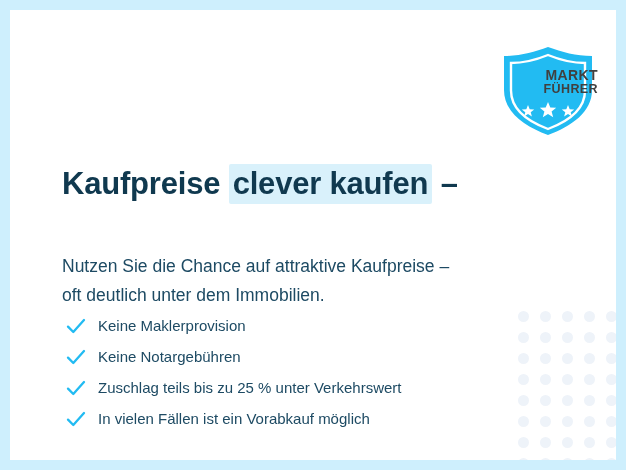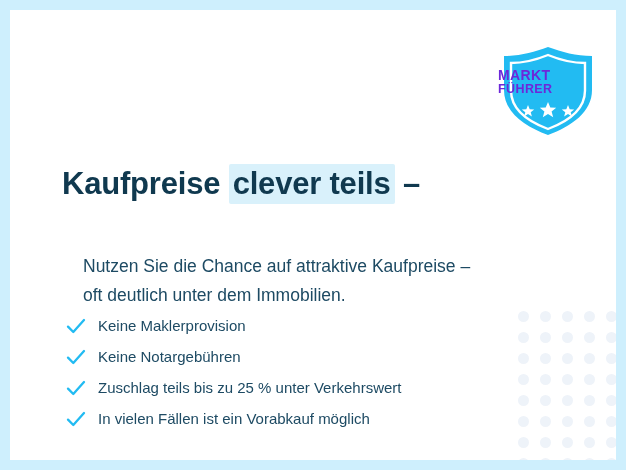--- a/index.html
+++ b/index.html
@@ -86,22 +86,22 @@
     left: 488px;
     top: 36px;
     width: 100px;
     height: 90px;
   }
   .badge-text {
     position: absolute;
     left: 0;
     top: 22px;
     width: 100%;
-    text-align: left;
-    color: #6d28d9;
+    text-align: right;
+    color: #404040;
     font-weight: 700;
     line-height: 14px;
     letter-spacing: 0.4px;
     pointer-events: none;
   }
   .badge-text .l1 { display:block; font-size: 14px; }
   .badge-text .l2 { display:block; font-size: 12.5px; }
   .badge-stars {
     position: absolute;
     left: 0;
@@ -135,21 +135,21 @@
   .subtext {
     position: absolute;
     left: 52px;
     top: 224px;
     width: 510px;
     font-size: 17.5px;
     color: #1d4a63;
     line-height: 29px;
     font-weight: 400;
   }
-  .sub-line { display: block; white-space: nowrap; margin-left: 21px; }
+  .sub-line { display: block; white-space: nowrap; }
 
   
   .bullets {
     position: absolute;
     left: 54px;
     top: 300px;
     width: 470px;
   }
   .bullet {
     display: flex;
@@ -233,21 +233,21 @@
     <div class="badge-stars">
       <svg width="58" height="16" viewBox="0 0 58 16">
         <polygon fill="#ffffff" points="9,3 10.7,7.2 15.2,7.4 11.7,10.2 12.9,14.6 9,12.1 5.1,14.6 6.3,10.2 2.8,7.4 7.3,7.2"></polygon>
         <polygon fill="#ffffff" points="29,0 31.3,5.5 37.2,5.8 32.6,9.5 34.2,15.3 29,12 23.8,15.3 25.4,9.5 20.8,5.8 26.7,5.5"></polygon>
         <polygon fill="#ffffff" points="49,3 50.7,7.2 55.2,7.4 51.7,10.2 52.9,14.6 49,12.1 45.1,14.6 46.3,10.2 42.8,7.4 47.3,7.2"></polygon>
       </svg>
     </div>
   </div>
 
   <h1 class="headline">
-    <span class="hl-line"><span>Kaufpreise </span><span class="hl-mark">clever teils</span><span> –</span></span>
+    <span class="hl-line"><span>Kaufpreise </span><span class="hl-mark">clever kaufen</span><span> –</span></span>
   </h1>
 
   <p class="subtext">
     <span class="sub-line">Nutzen Sie die Chance auf attraktive Kaufpreise –</span>
     <span class="sub-line">oft deutlich unter dem Immobilien.</span>
   </p>
 
   <ul class="bullets" style="list-style:none;margin:0;padding:0">
     <li class="bullet">
       <svg class="check" viewBox="0 0 24 24">

